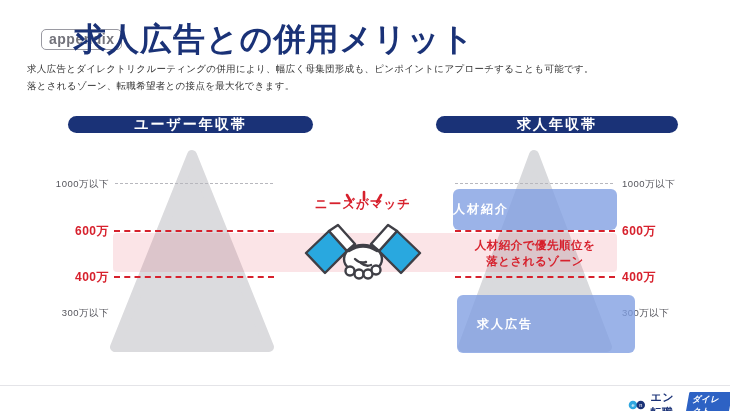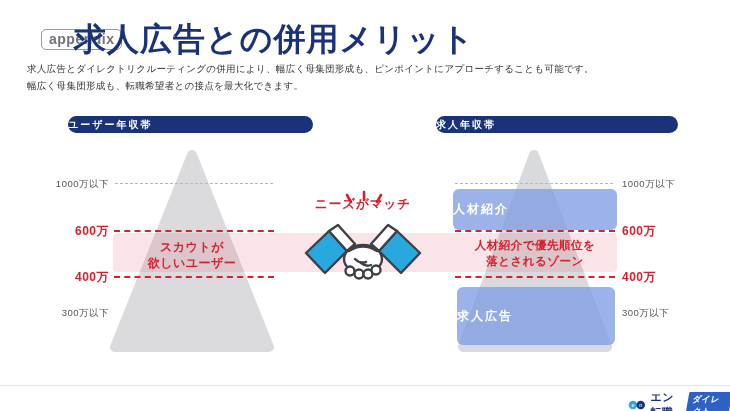--- a/index.html
+++ b/index.html
@@ -18,21 +18,21 @@
   .page-title{
     left:74px;top:18px;font-size:32px;font-weight:800;color:#1a3277;letter-spacing:1px;
   }
   .description{
     left:27px;top:60px;font-size:9.5px;color:#333;line-height:1.8;letter-spacing:.3px;
   }
 
   
   .pill{
     height:17px;background:#1a3277;border-radius:9px;color:#fff;
-    font-size:10px;font-weight:bold;text-align:left;line-height:17px;letter-spacing:2px;
+    font-size:14px;font-weight:bold;text-align:center;line-height:17px;letter-spacing:2px;
   }
   .pill-left{left:68px;top:116px;width:245px;}
   .pill-right{left:412px;top:116px;width:242px;margin-left:24px;}
 
   
   .dash-gray{border-top:1.5px dashed #b7b7bd;height:0;}
   .dash-red{border-top:2px dashed #d7212d;height:0;}
 
   
   .axis-gray{font-size:9.5px;color:#55555c;letter-spacing:.5px;}
@@ -52,21 +52,21 @@
   }
   .left-zone-text{left:112px;top:239px;width:160px;font-size:12px;}
   .right-zone-text{left:455px;top:238px;width:160px;font-size:11.5px;}
 
   
   .blue-box{
     background:rgba(127,158,226,0.78);border-radius:6px;color:#fff;font-weight:800;
     text-align:left;letter-spacing:2px;font-size:12px;
   }
   .box-jinzai{left:453px;top:189px;width:164px;height:41px;line-height:41px;}
-  .box-kyujin{left:457px;top:287px;width:158px;height:58px;line-height:58px;}
+  .box-kyujin{left:457px;top:295px;width:158px;height:58px;line-height:58px;padding-left:20px;}
 
   
   .match-label{left:303px;top:196px;width:120px;text-align:center;font-size:12.5px;
     color:#d7212d;font-weight:800;letter-spacing:1px;}
   .rays{left:345px;top:190px;width:38px;height:14px;}
   .handshake{left:303px;top:221px;width:120px;height:72px;}
 
   
   .footer-line{left:0;top:385px;width:730px;height:1px;background:#e4e4e8;}
   .footer-logo{left:628px;top:390px;display:flex;align-items:center;gap:4px;}
@@ -79,21 +79,21 @@
 </style>
 </head>
 <body>
 
 <div class="slide">
 
   <div class="abs appendix-badge">appendix</div>
   <div class="abs page-title">求人広告との併用メリット</div>
   <div class="abs description">
     <div>求人広告とダイレクトリクルーティングの併用により、幅広く母集団形成も、ピンポイントにアプローチすることも可能です。</div>
-    <div>幅広く母集団形成も、転職希望者との接点を最大化できます。</div>
+    <div>落とされるゾーン、転職希望者との接点を最大化できます。</div>
   </div>
 
   <div class="abs pill pill-left">ユーザー年収帯</div>
   <div class="abs pill pill-right">求人年収帯</div>
 
   <svg class="abs" style="left:106px;top:146px;" width="172" height="210">
     <polygon points="86,9 9,201 163,201" fill="#dbdbde" stroke="#dbdbde" stroke-width="10" stroke-linejoin="round"></polygon>
   </svg>
 
   <svg class="abs" style="left:452px;top:146px;" width="166" height="210">
@@ -115,24 +115,20 @@
   <div class="abs axis-gray axis-right" style="top:178px;">1000万以下</div>
   <div class="abs axis-red axis-right" style="top:223px;">600万</div>
   <div class="abs axis-red axis-right" style="top:269px;">400万</div>
   <div class="abs axis-gray axis-right" style="top:307px;">300万以下</div>
 
   <div class="abs pink-band"></div>
 
   <div class="abs blue-box box-jinzai">人材紹介</div>
   <div class="abs blue-box box-kyujin">求人広告</div>
 
-  <div class="abs red-note left-zone-text">
-    <div>スカウトが</div>
-    <div>欲しいユーザー</div>
-  </div>
   <div class="abs red-note right-zone-text">
     <div>人材紹介で優先順位を</div>
     <div>落とされるゾーン</div>
   </div>
 
   <svg class="abs rays" viewBox="0 0 38 14">
     <g stroke="#d7212d" stroke-width="2.6" stroke-linecap="round" fill="none">
       <path d="M6,12 L2,5"></path>
         <path d="M19,10 L19,2"></path>
         <path d="M32,12 L36,5"></path>

